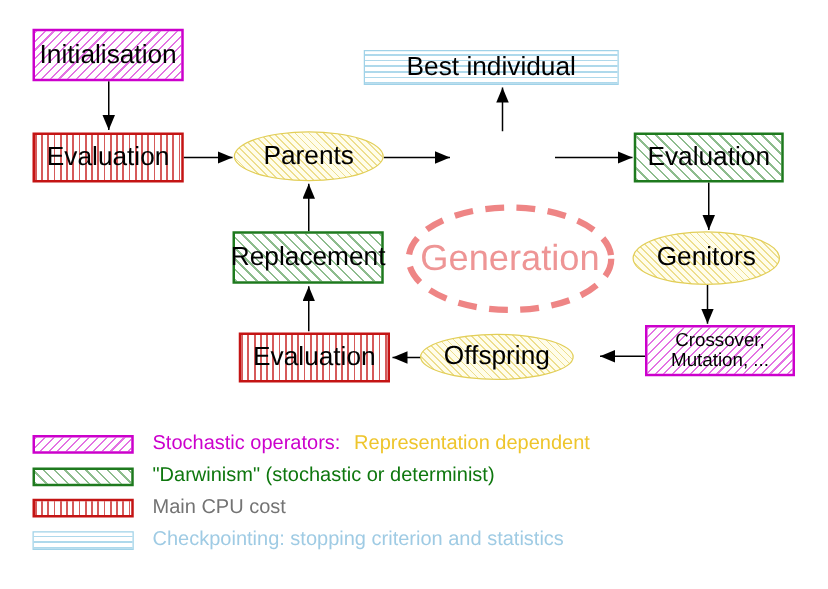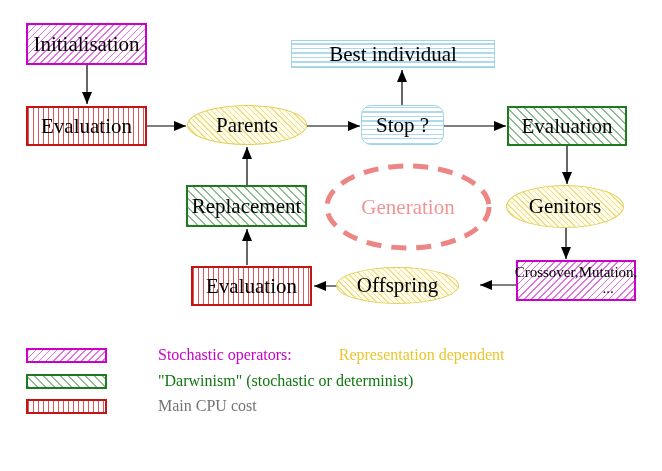--- a/index.html
+++ b/index.html
@@ -1,21 +1,21 @@
 <!DOCTYPE html>
 <html><head>
 <meta charset="utf-8">
 <style>
   html, body { margin: 0; padding: 0; background: #ffffff; }
   .canvas {
     position: relative;
     width: 662px;
     height: 447px;
     background: #ffffff;
-    font-family: Liberation Serif, serif;
+    font-family: Liberation Sans, sans-serif;
     overflow: hidden;
   }
   .overlay {
     position: absolute;
     left: 0; top: 0;
     width: 662px; height: 471px;
     pointer-events: none;
   }
   .node {
     position: absolute;
@@ -46,36 +46,35 @@
   }
   .rounded { border-radius: 10px; }
   .ellipse-yellow {
     border: 1.6px solid #e2ce57;
     border-radius: 50%;
     background-color: #fffdea;
     background-image: repeating-linear-gradient(45deg, rgba(232,212,110,0.75) 0 1px, rgba(255,255,255,0) 1px 4px);
   }
   .small { font-size: 15px; }
   .mid { font-size: 21px; }
-  .stack { display: flex; flex-direction: row; }
+  .stack { display: flex; flex-direction: column; }
   .generation-label {
     position: absolute;
     left: 325px; top: 165px; width: 166px; height: 84px;
     display: flex; align-items: center; justify-content: center;
     color: #ee9595;
-    font-size: 21px;
+    font-size: 29px;
   }
   .legend-row {
     position: absolute;
     left: 26px;
     height: 22px;
     display: flex;
     align-items: center;
     font-size: 16px;
-    gap: 36px;
   }
   .swatch {
     box-sizing: border-box;
     width: 81px;
     height: 15px;
     margin-right: 15px;
     flex: 0 0 auto;
   }
   .lg-magenta { color: #cc00cc; }
   .lg-gold   { color: #eec52c; margin-left: 11px; }
@@ -117,23 +116,20 @@
   </div>
 
   <div class="node ellipse-yellow" style="left:187px;top:105px;width:120px;height:40px;">
     <span>Parents</span>
   </div>
 
   <div class="node hatch-cyan" style="left:291px;top:40px;width:204px;height:28px;text-align:center;">
     <span>Best individual</span>
   </div>
 
-  <div class="node hatch-cyan rounded" style="left:361px;top:105px;width:83px;height:40px;">
-    <span>Stop ?</span>
-  </div>
 
   <div class="node hatch-green" style="left:507px;top:106px;width:120px;height:40px;">
     <span>Evaluation</span>
   </div>
 
   <div class="node ellipse-yellow" style="left:506px;top:185px;width:118px;height:43px;">
     <span>Genitors</span>
   </div>
 
   <div class="node hatch-magenta small" style="left:516px;top:260px;width:120px;height:41px;">
@@ -166,14 +162,18 @@
   <div class="legend-row" style="top:370px;">
     <span class="swatch hatch-green"></span>
     <span class="lg-green">"Darwinism" (stochastic or determinist)</span>
   </div>
 
   <div class="legend-row" style="top:395px;">
     <span class="swatch hatch-red"></span>
     <span class="lg-red">Main CPU cost</span>
   </div>
 
+  <div class="legend-row" style="top:421px;">
+    <span class="swatch hatch-cyan"></span>
+    <span class="lg-cyan">Checkpointing: stopping criterion and statistics</span>
+  </div>
 
 </div>
 
 </body></html>

